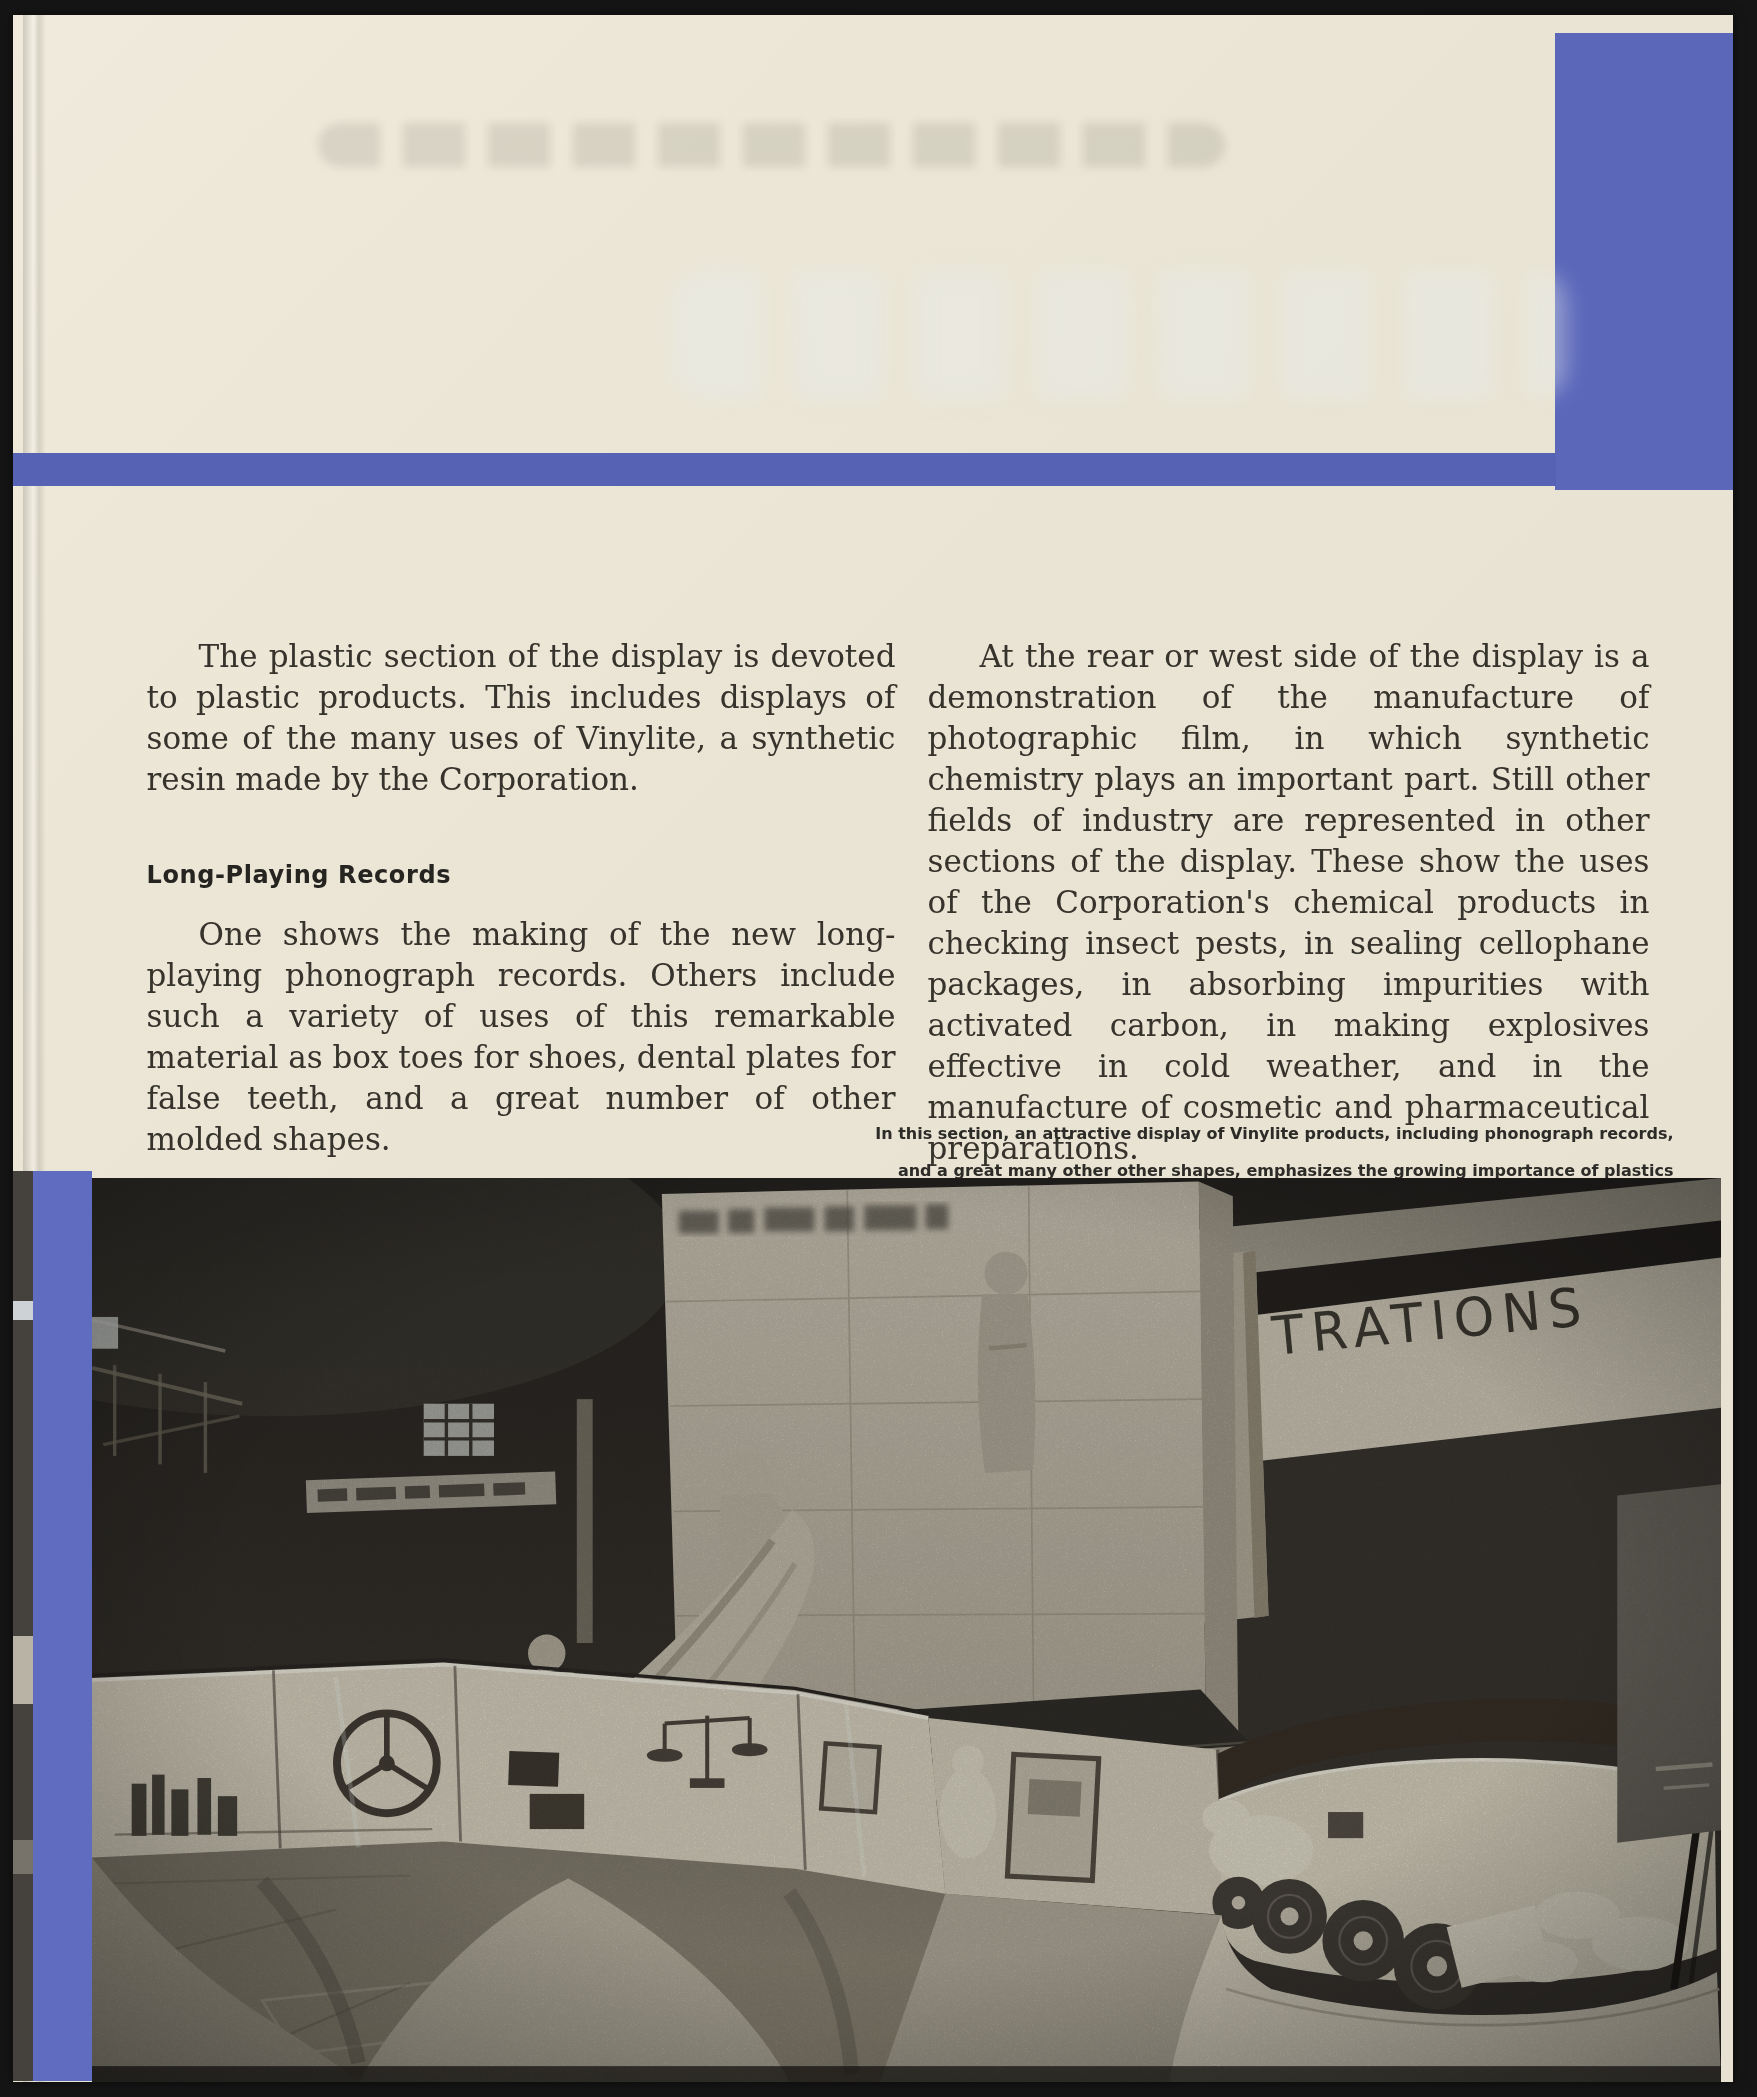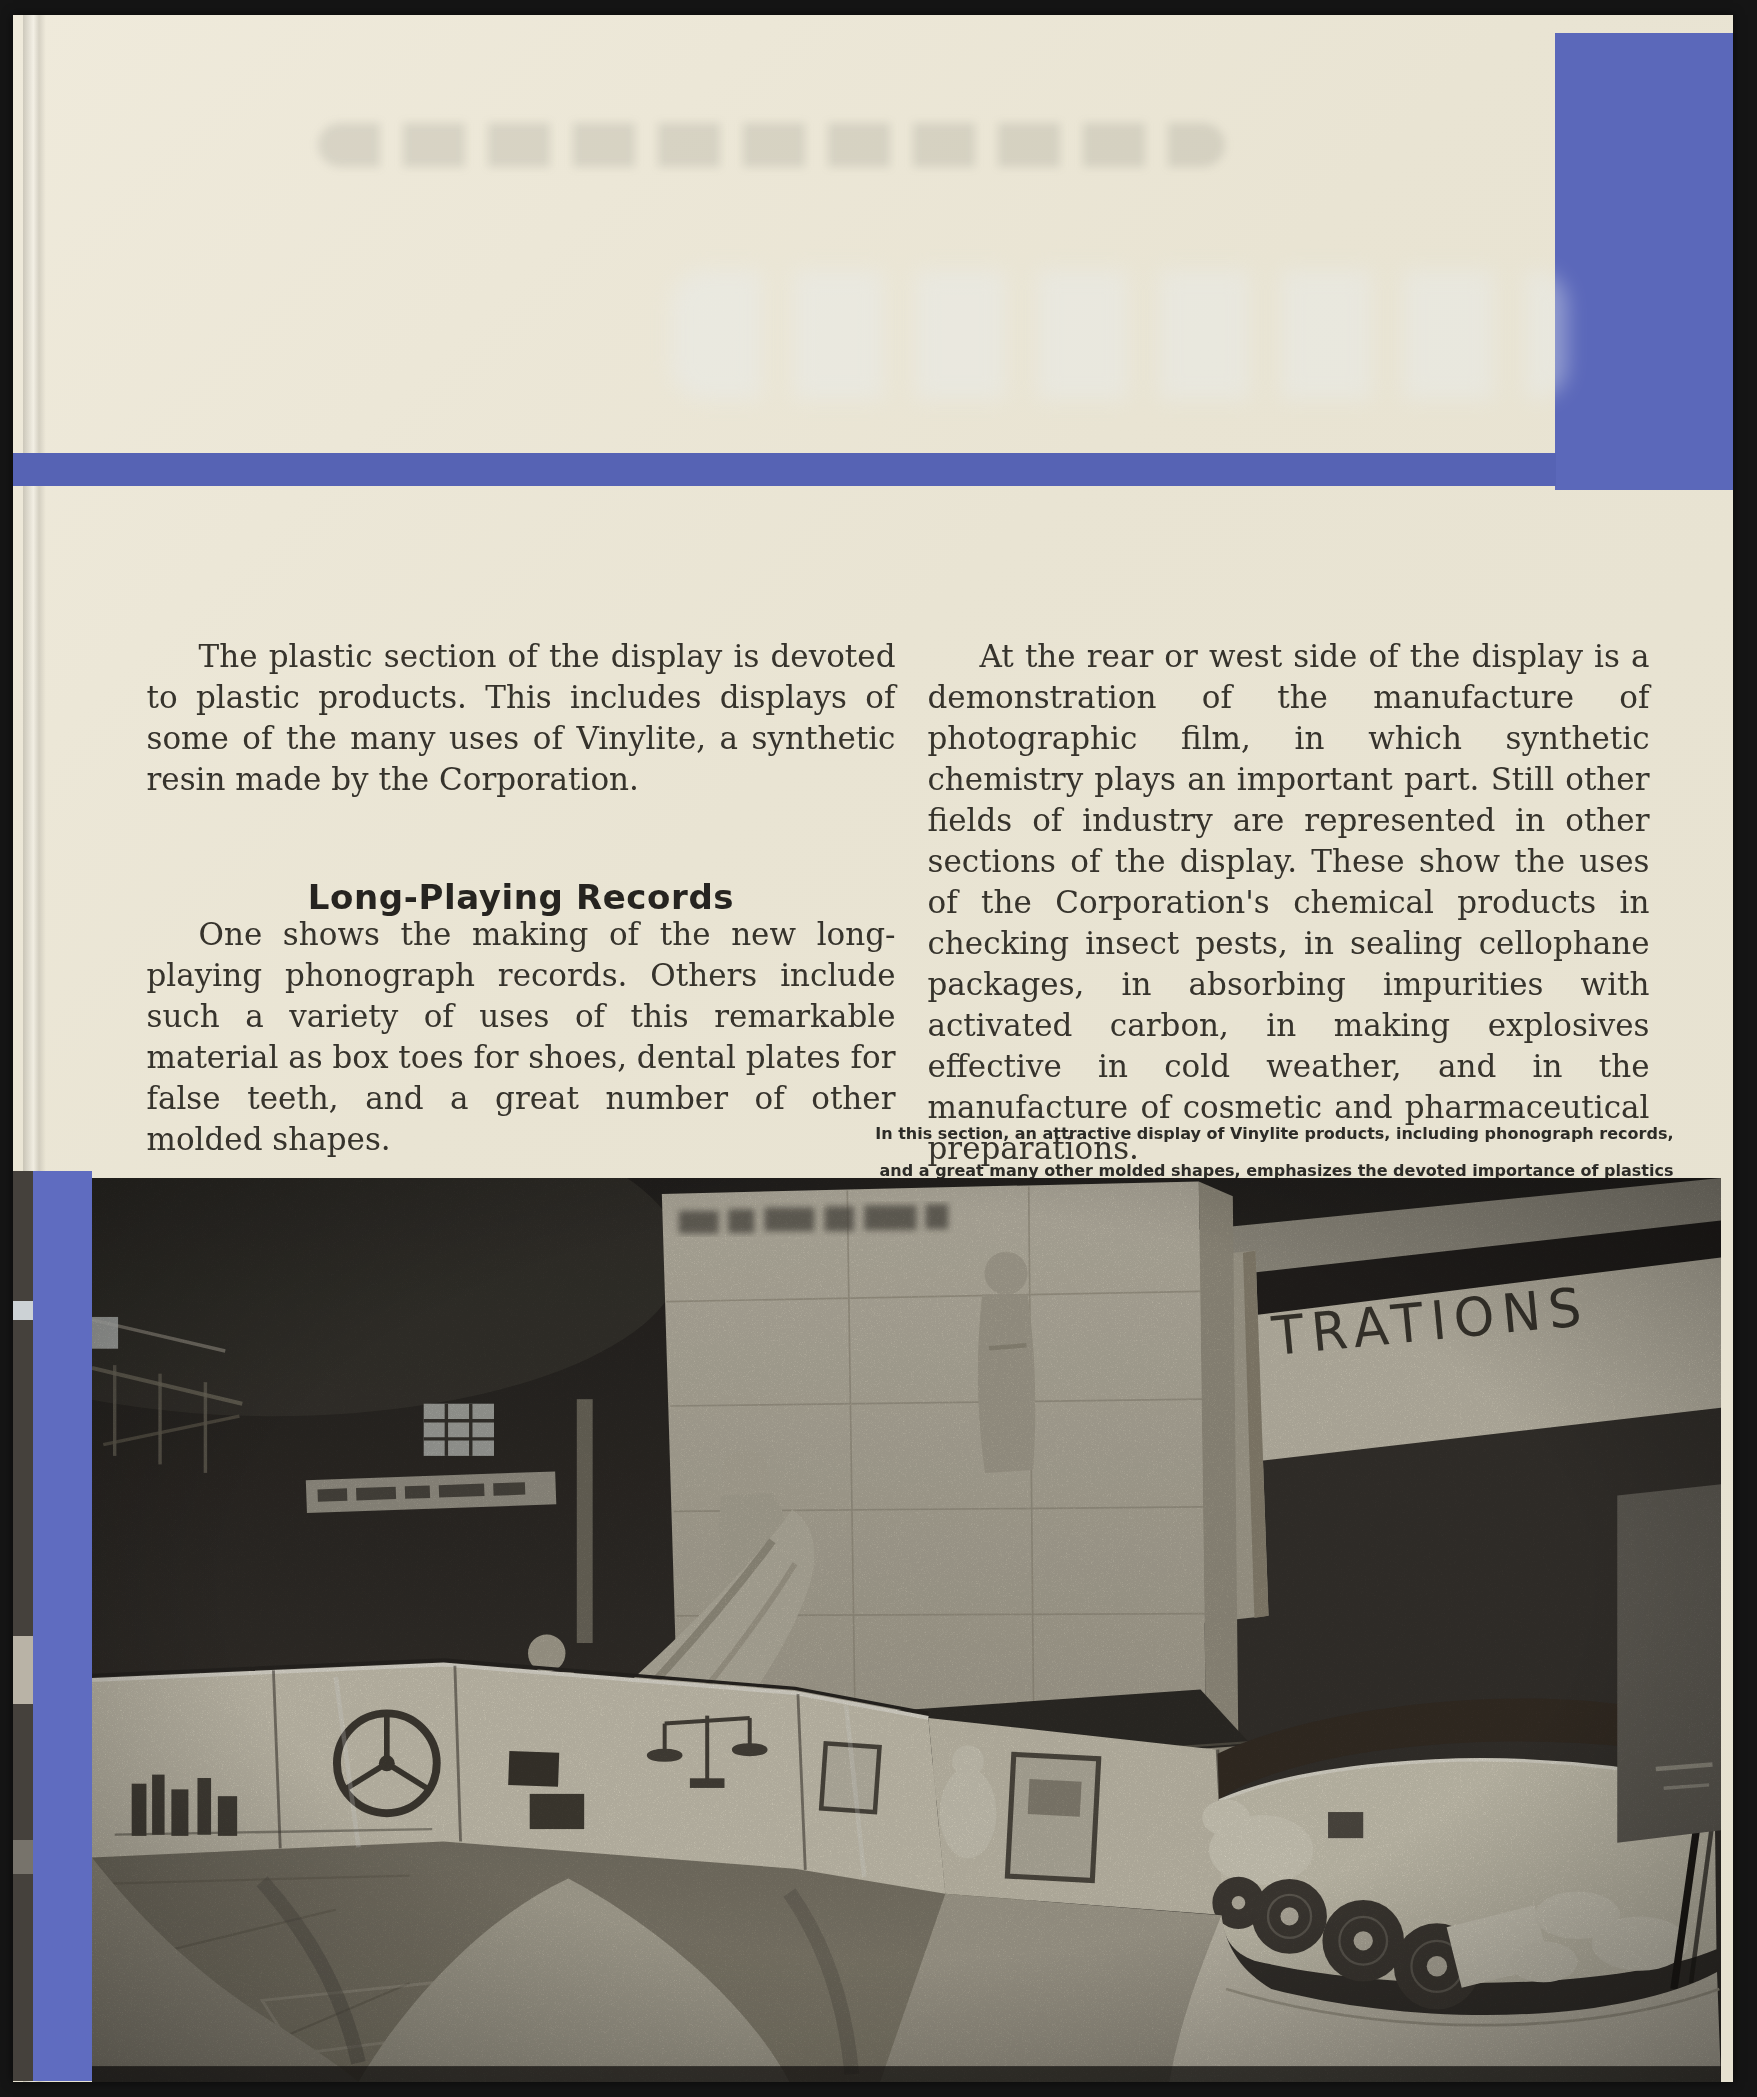--- a/index.html
+++ b/index.html
@@ -26,22 +26,22 @@
      background:repeating-linear-gradient(90deg,rgba(105,108,98,.16) 0 62px,rgba(105,108,98,0) 62px 85px);
      filter:blur(4px);border-radius:23px;}
   #ghost-headline{left:658px;top:255px;width:896px;height:130px;
      background:repeating-linear-gradient(90deg,rgba(232,237,240,.85) 0 91px,rgba(232,237,240,0) 91px 122px);
      filter:blur(10.2px);opacity:.45;border-radius:34px;}
   
   .bodytext{font-size:31px;line-height:41px;color:#36332c;text-align:justify;}
   .indent{text-indent:52px;}
   #col-left-intro{left:134px;top:621px;width:749px;}
   #heading{left:134px;top:840px;width:749px;font-family:"DejaVu Sans",sans-serif;
-           font-weight:800;font-size:34px;line-height:40px;color:#262420;
-           text-align:center;letter-spacing:0.6px;margin-top:22px;}
+           font-weight:800;font-size:24px;line-height:40px;color:#262420;
+           letter-spacing:0.6px;}
   #col-left-records{left:134px;top:899px;width:749px;}
   #col-right{left:915px;top:621px;width:722px;}
   #caption{right:59px;top:1100px;width:1077px;text-align:right;
            font-family:"DejaVu Sans",sans-serif;font-weight:700;font-size:16px;
            line-height:37px;color:#2c2b27;}
   #caption div{white-space:nowrap;}
   
   #photo{left:79px;top:1163px;width:1629px;height:904px;display:block;}
 </style>
 </head>
@@ -66,21 +66,21 @@
   <div id="col-left-intro" class="abs bodytext indent">The plastic section of the display is devoted to plastic products. This includes displays of some of the many uses of Vinylite, a synthetic resin made by the Corporation.</div>
 
   <div id="heading" class="abs">Long-Playing Records</div>
 
   <div id="col-left-records" class="abs bodytext indent">One shows the making of the new long-playing phonograph records. Others include such a variety of uses of this remarkable material as box toes for shoes, dental plates for false teeth, and a great number of other molded shapes.</div>
 
   <div id="col-right" class="abs bodytext indent">At the rear or west side of the display is a demonstration of the manufacture of photographic film, in which synthetic chemistry plays an important part. Still other fields of industry are represented in other sections of the display. These show the uses of the Corporation's chemical products in checking insect pests, in sealing cellophane packages, in absorbing impurities with activated carbon, in making explosives effective in cold weather, and in the manufacture of cosmetic and pharmaceutical preparations.</div>
 
   <div id="caption" class="abs">
     <div>In this section, an attractive display of Vinylite products, including phonograph records,</div>
-    <div>and a great many other molded shapes, emphasizes the devoted importance of plastics</div>
+    <div>and a great many other other shapes, emphasizes the growing importance of plastics</div>
   </div>
 
   <svg id="photo" class="abs" viewBox="0 0 2873 1594" preserveAspectRatio="none">
     <defs>
       <linearGradient id="gBg" x1="0" y1="0" x2="0" y2="1">
         <stop offset="0" stop-color="#282522"></stop>
           <stop offset=".55" stop-color="#36322d"></stop>
         <stop offset="1" stop-color="#44403a"></stop>
       </linearGradient>
       <linearGradient id="gPylon" x1="0" y1="0" x2="0" y2="1">

